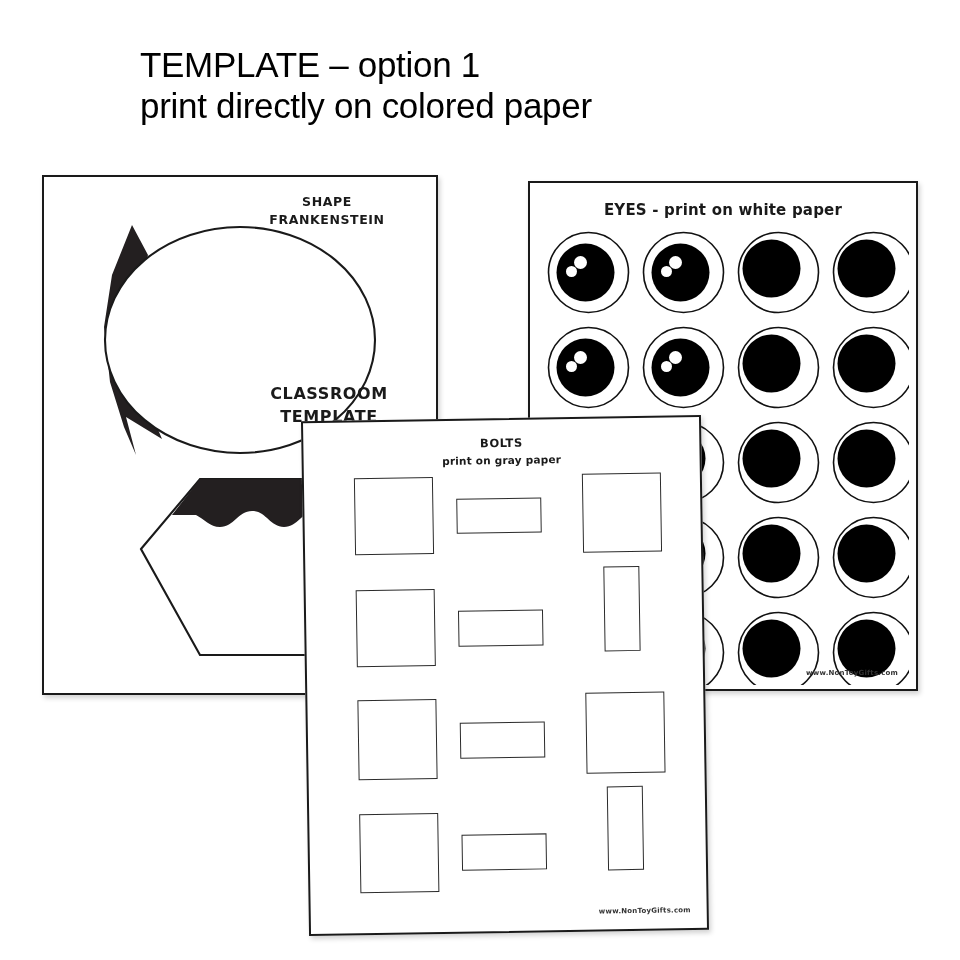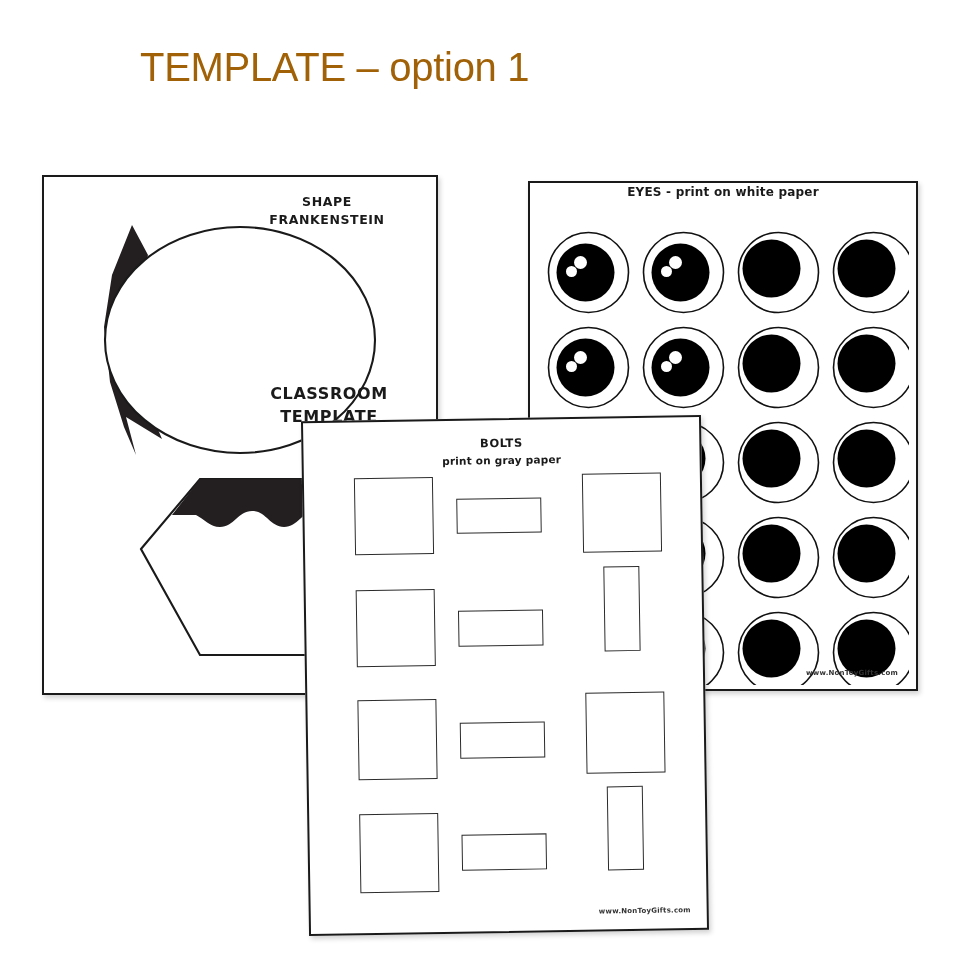--- a/index.html
+++ b/index.html
@@ -23,25 +23,25 @@
   #title-block {
     position: absolute;
     left: 140px;
     top: 44px;
     width: 760px;
     color: #111111;
     line-height: 1.18;
   }
   #title-block .tline {
     font-family: "Liberation Sans", sans-serif;
-    font-size: 40px;
+    font-size: 35px;
     font-weight: 400;
     letter-spacing: -0.3px;
     white-space: nowrap;
-    color: #a16207;
+    color: #000000;
   }
 
   
   .sheet {
     position: absolute;
     background: #ffffff;
     border: 2px solid #1a1a1a;
     box-sizing: border-box;
     overflow: hidden;
     box-shadow: 2px 3px 5px rgba(0,0,0,0.18);
@@ -97,22 +97,22 @@
   #sheet-eyes {
     left: 528px;
     top: 181px;
     width: 390px;
     height: 510px;
     z-index: 2;
   }
   #sheet-eyes .lbl-eyes {
     left: 0;
     right: 0;
-    top: 2px;
-    font-size: 12px;
+    top: 18px;
+    font-size: 15px;
     letter-spacing: 0.2px;
   }
   #eyes-grid {
     position: absolute;
     left: 11px;
     top: 42px;
   }
 
   
   #sheet-bolts-wrap {
@@ -151,20 +151,21 @@
     box-sizing: border-box;
   }
 </style>
 </head>
 <body>
 
 <div id="stage">
 
   <div id="title-block">
     <div class="tline">TEMPLATE – option 1</div>
+    <div class="tline">print directly on colored paper</div>
   </div>
 
   <div class="sheet" id="sheet-shape">
 
     <svg class="shape-svg" width="392" height="516" viewBox="0 0 392 516">
 
       <path d="M 88 48 L 68 98 L 60 150 L 66 205 L 80 250 L 92 278
                L 82 240 L 118 262 L 96 210 L 76 200 L 78 186
                L 98 196 L 134 216 L 104 172 L 82 160 L 86 142
                L 112 152 L 146 170 L 118 124 L 94 108 L 104 78 Z" fill="#231f20"></path>

